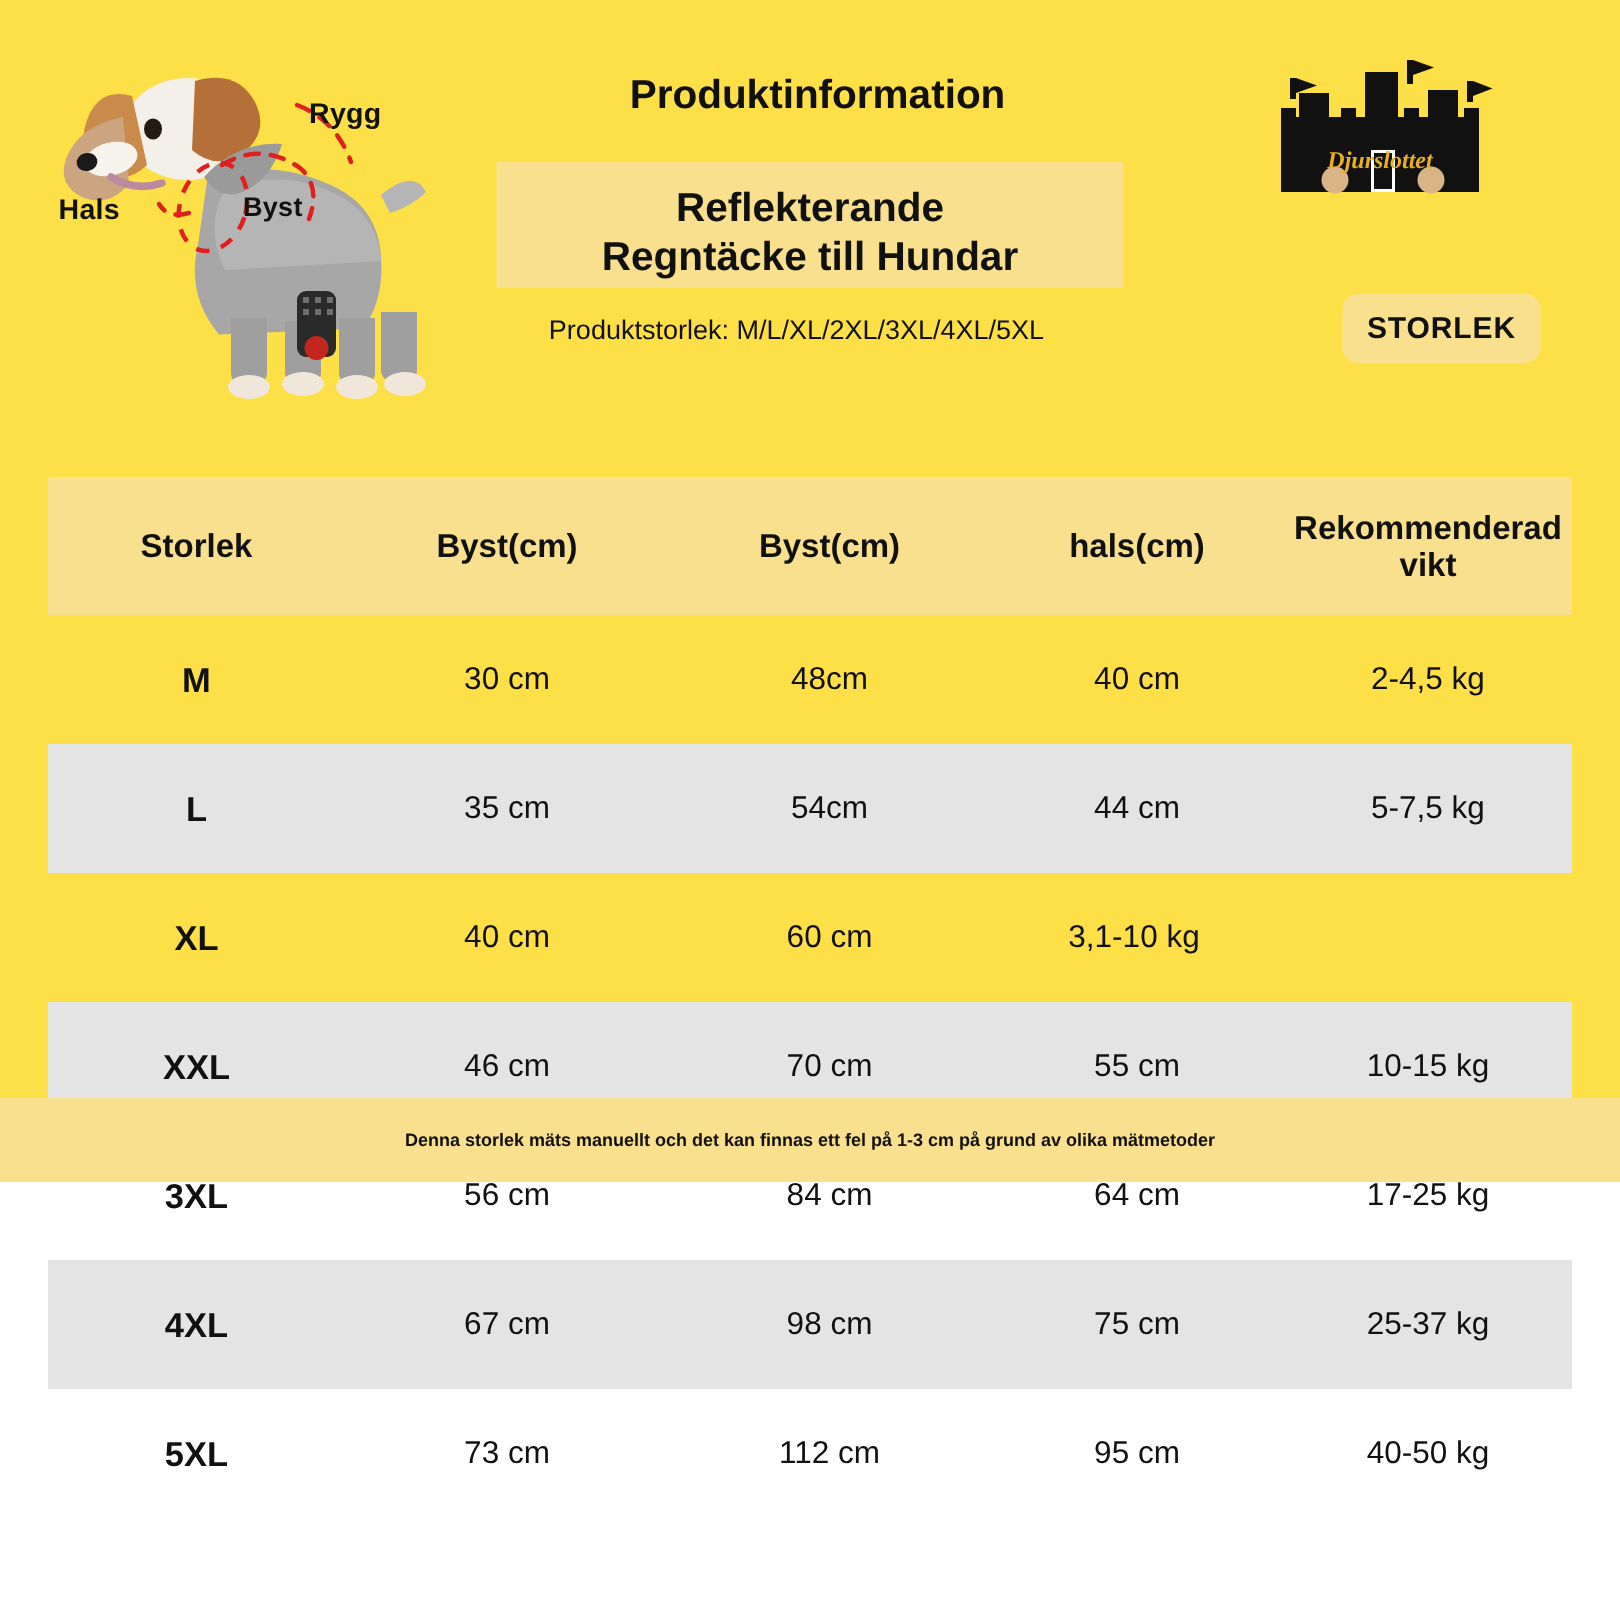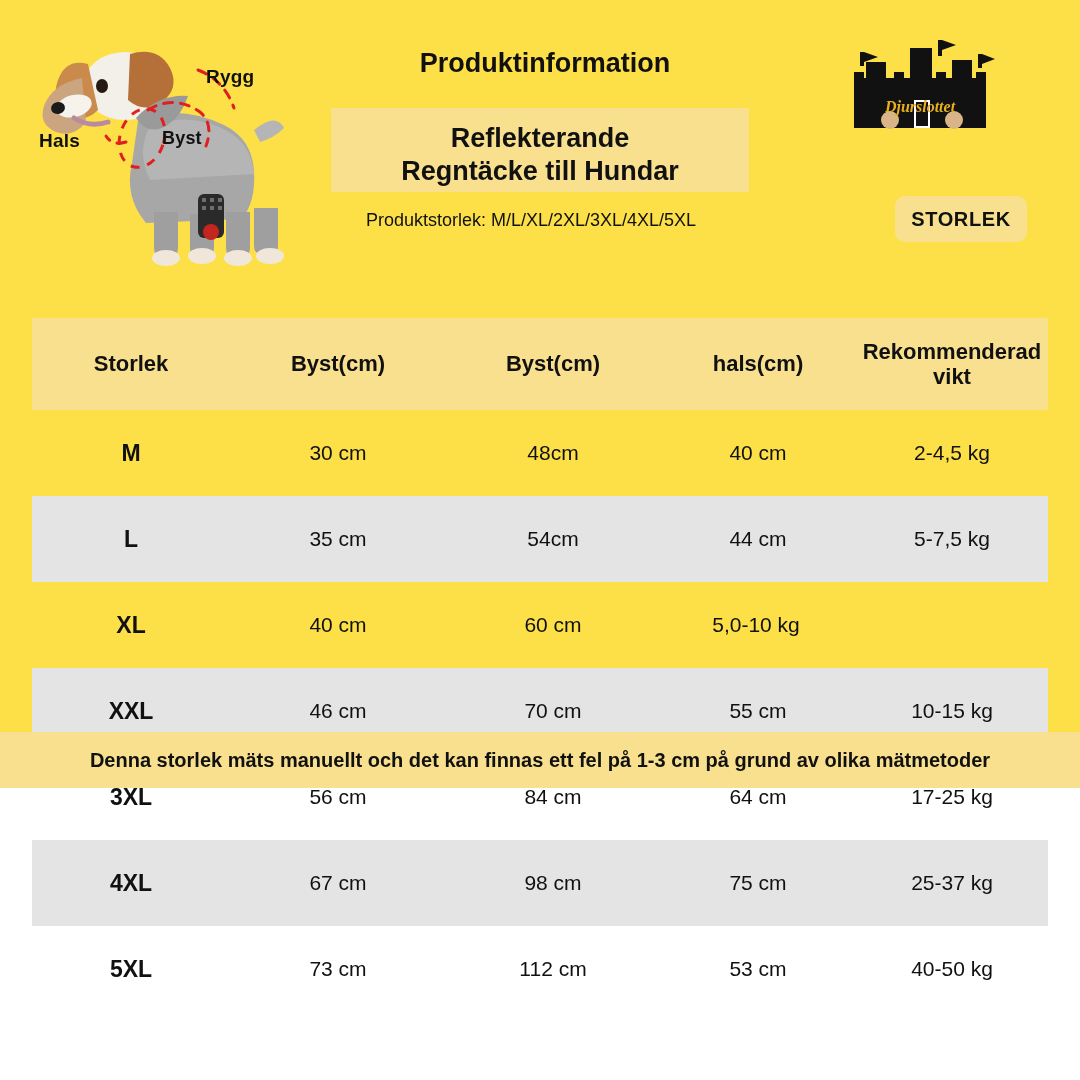--- a/index.html
+++ b/index.html
@@ -139,21 +139,21 @@
   .footer {
     position: absolute;
     left: 0; bottom: 0;
     width: 1080px;
     height: 56px;
     background: #f8e08e;
     display: flex;
     align-items: center;
     justify-content: center;
     text-align: left;
-    font-size: 20px;
+    font-size: 12px;
     font-weight: bold;
     color: #111;
   }
 </style>
 </head>
 <body>
 
 <div class="page">
 
   <div class="header">
@@ -266,21 +266,21 @@
       <div class="cell c1">35 cm</div>
       <div class="cell c2">54cm</div>
       <div class="cell c3">44 cm</div>
       <div class="cell c4">5-7,5 kg</div>
     </div>
 
     <div class="row body">
       <div class="cell c0">XL</div>
       <div class="cell c1">40 cm</div>
       <div class="cell c2">60 cm</div>
-      <div class="cell c4">5,0-10 kg</div>
+      <div class="cell c4">3,1-10 kg</div>
     </div>
 
     <div class="row body alt">
       <div class="cell c0">XXL</div>
       <div class="cell c1">46 cm</div>
       <div class="cell c2">70 cm</div>
       <div class="cell c3">55 cm</div>
       <div class="cell c4">10-15 kg</div>
     </div>
 
@@ -297,20 +297,20 @@
       <div class="cell c1">67 cm</div>
       <div class="cell c2">98 cm</div>
       <div class="cell c3">75 cm</div>
       <div class="cell c4">25-37 kg</div>
     </div>
 
     <div class="row body">
       <div class="cell c0">5XL</div>
       <div class="cell c1">73 cm</div>
       <div class="cell c2">112 cm</div>
-      <div class="cell c3">53 cm</div>
+      <div class="cell c3">95 cm</div>
       <div class="cell c4">40-50 kg</div>
     </div>
   </div>
 
   <div class="footer">Denna storlek mäts manuellt och det kan finnas ett fel på 1-3 cm på grund av olika mätmetoder</div>
 
 </div>
 
 </body></html>

